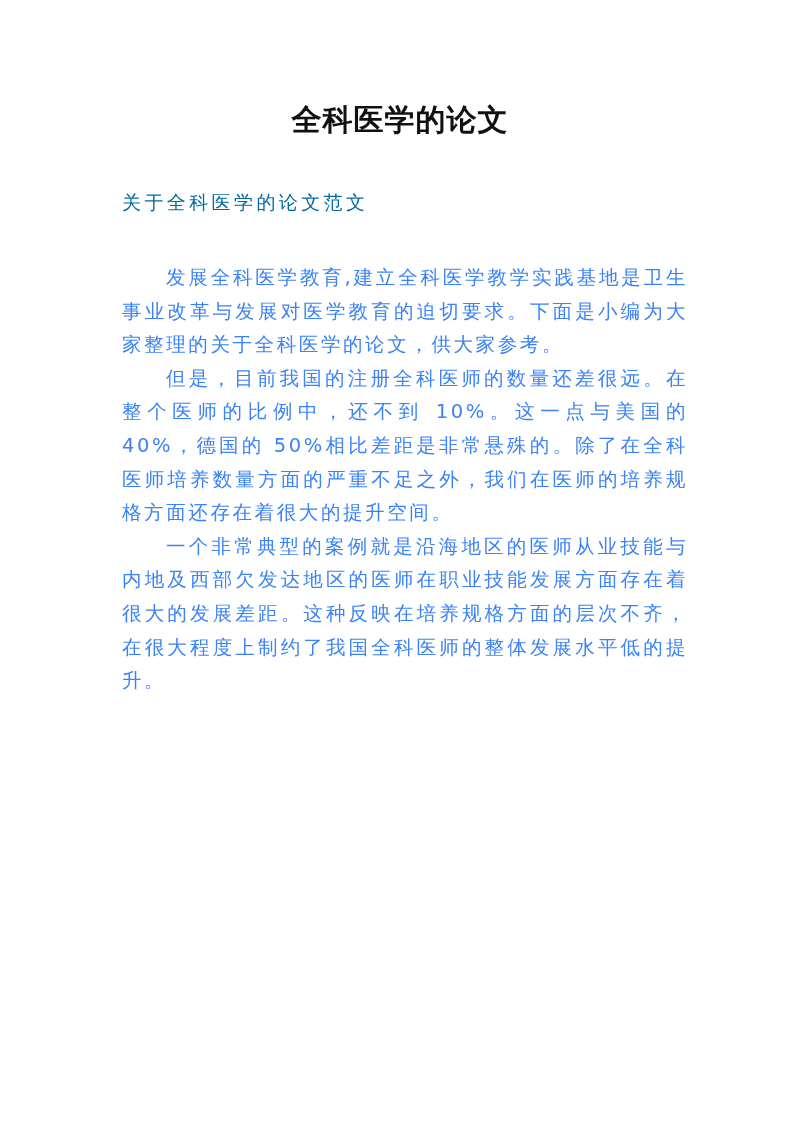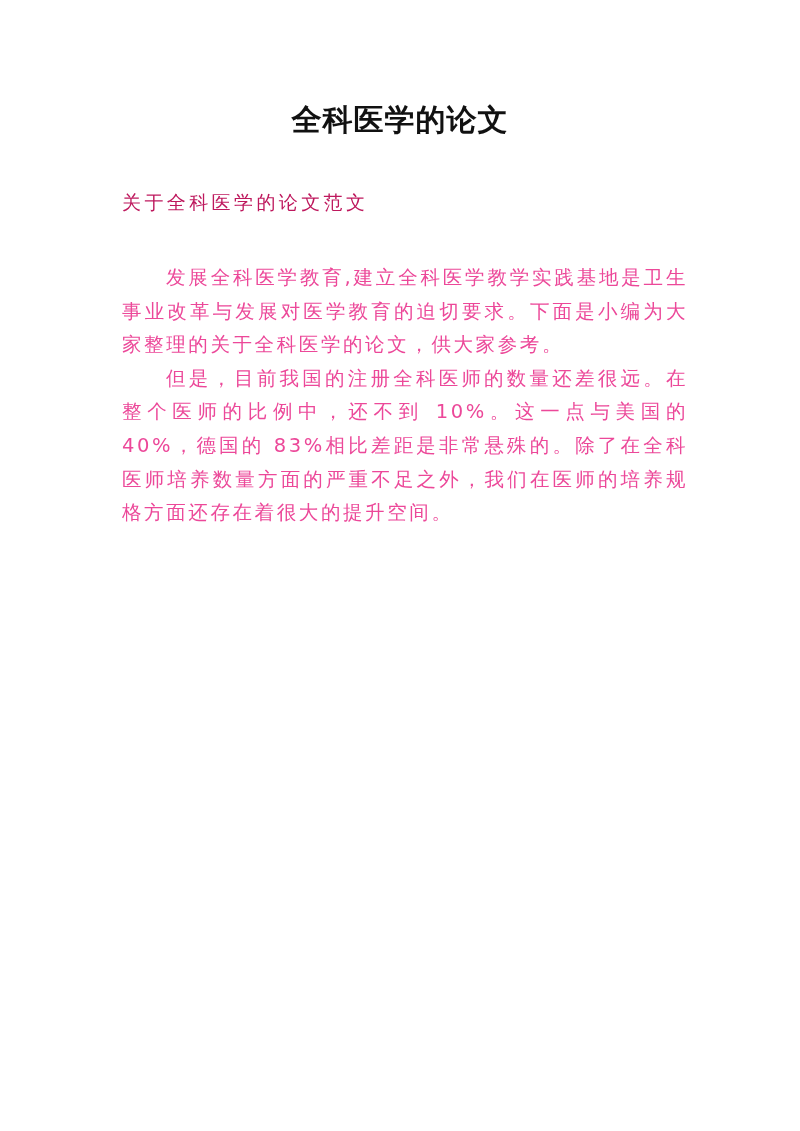--- a/index.html
+++ b/index.html
@@ -1,29 +1,30 @@
 <!DOCTYPE html>
 <html><head>
 <meta charset="utf-8">
 <style>
   html, body { margin: 0; padding: 0; background: #ffffff; }
   body { width: 800px; height: 1131px; position: relative; overflow: hidden;
          font-family: "DejaVu Sans", "Liberation Sans", sans-serif; color: #333; }
   .page { position: absolute; left: 0; top: 0; width: 800px; height: 1131px; background: #fff; }
   .title { position: absolute; top: 100px; left: 0; width: 800px; text-align: center;
            font-size: 30px; font-weight: bold; color: #111; letter-spacing: 1px; }
-  .subtitle { position: absolute; top: 190px; left: 122px; font-size: 19px; color: #be185d;
+  .subtitle { position: absolute; top: 190px; left: 122px; font-size: 19px; color: #0369a1;
               letter-spacing: 3.4px; }
   .body { position: absolute; top: 261px; left: 122px; width: 566px; }
-  .para { margin: 0; font-size: 19.5px; line-height: 33.6px; color: #ec4899;
+  .para { margin: 0; font-size: 19.5px; line-height: 33.6px; color: #3b82f6;
           text-indent: 44px; text-align: justify; letter-spacing: 2.6px; }
 </style>
 </head>
 <body>
 
 <div class="page">
   <div class="title">全科医学的论文</div>
   <div class="subtitle">关于全科医学的论文范文</div>
   <div class="body">
     <p class="para">发展全科医学教育,建立全科医学教学实践基地是卫生事业改革与发展对医学教育的迫切要求。下面是小编为大家整理的关于全科医学的论文，供大家参考。</p>
-    <p class="para">但是，目前我国的注册全科医师的数量还差很远。在整个医师的比例中，还不到 10%。这一点与美国的 40%，德国的 83%相比差距是非常悬殊的。除了在全科医师培养数量方面的严重不足之外，我们在医师的培养规格方面还存在着很大的提升空间。</p>
+    <p class="para">但是，目前我国的注册全科医师的数量还差很远。在整个医师的比例中，还不到 10%。这一点与美国的 40%，德国的 50%相比差距是非常悬殊的。除了在全科医师培养数量方面的严重不足之外，我们在医师的培养规格方面还存在着很大的提升空间。</p>
+    <p class="para">一个非常典型的案例就是沿海地区的医师从业技能与内地及西部欠发达地区的医师在职业技能发展方面存在着很大的发展差距。这种反映在培养规格方面的层次不齐，在很大程度上制约了我国全科医师的整体发展水平低的提升。</p>
   </div>
 </div>
 
 </body></html>

